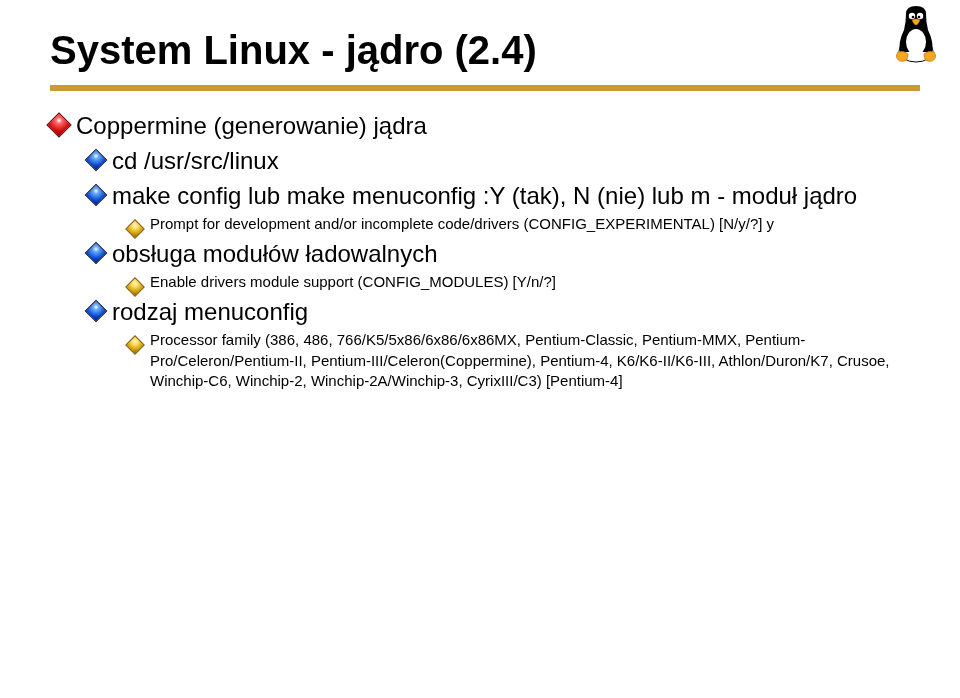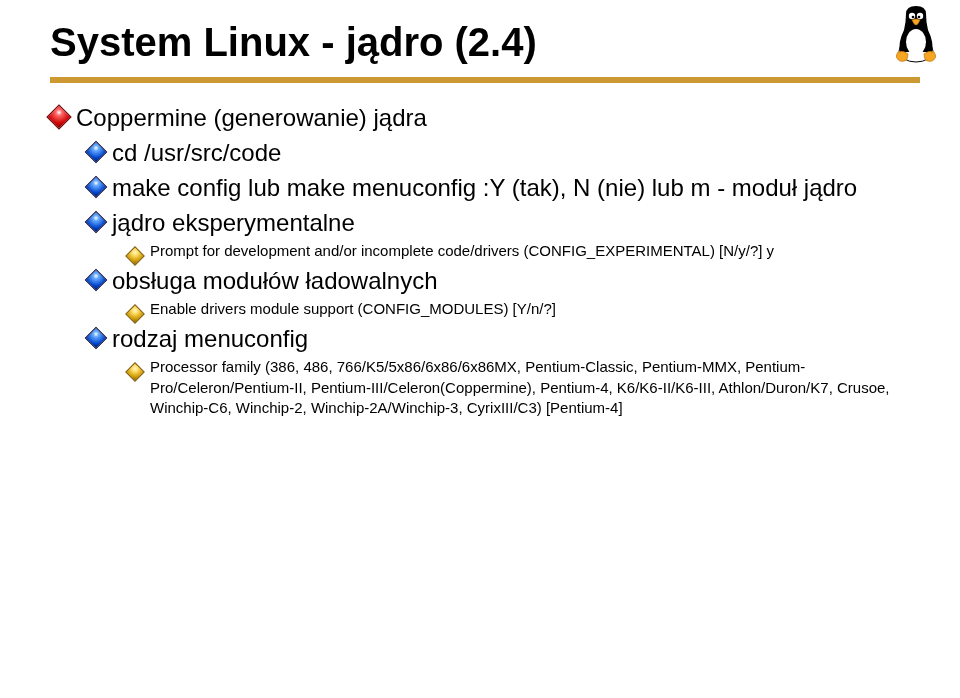--- a/index.html
+++ b/index.html
@@ -1,17 +1,17 @@
 <!DOCTYPE html>
 <html><head>
 <meta charset="utf-8">
 <style>
   * { box-sizing: border-box; margin: 0; padding: 0; }
   html, body { width: 960px; height: 698px; font-family: Verdana, Geneva, sans-serif; background: #fff; color: #000; }
-  .slide { width: 960px; height: 698px; position: relative; padding: 20px 40px 20px 50px; }
+  .slide { width: 960px; height: 698px; position: relative; padding: 28px 40px 20px 50px; }
   .tux { position: absolute; top: 4px; right: 16px; width: 56px; height: 60px; }
   .title { font-size: 40px; font-weight: bold; margin-bottom: 12px; }
   .underline { height: 6px; background: #cc9933; margin-bottom: 18px; }
   .content { font-size: 24px; line-height: 1.38; }
   .lvl0 { padding-left: 26px; position: relative; margin-top: 2px; }
   .lvl0::before { content: ""; position: absolute; left: 0; top: 7px; width: 0; height: 0; }
   .diamond { width: 18px; height: 18px; transform: rotate(45deg); display: inline-block; position: absolute; left: 0; top: 7px;
     background: radial-gradient(circle at 30% 30%, #fff 0%, #ff6666 20%, #cc0000 70%, #800000 100%); border: 1px solid #600; }
   .lvl1 { padding-left: 62px; position: relative; margin-top: 2px; }
   .diamond-blue { width: 16px; height: 16px; transform: rotate(45deg); display: inline-block; position: absolute; left: 38px; top: 8px;
@@ -45,32 +45,28 @@
 
   <div class="content">
 
     <div class="lvl0">
       <span class="diamond"></span>
       <span>Coppermine  (generowanie) jądra</span>
     </div>
 
     <div class="lvl1">
       <span class="diamond-blue"></span>
-      <span>cd /usr/src/code</span>
+      <span>cd /usr/src/linux</span>
     </div>
 
     <div class="lvl1">
       <span class="diamond-blue"></span>
       <span>make config lub make menuconfig :Y (tak), N (nie) lub m - moduł jądro</span>
     </div>
 
-    <div class="lvl1">
-      <span class="diamond-blue"></span>
-      <span>jądro eksperymentalne</span>
-    </div>
     <div class="lvl2">
       <span class="diamond-gold"></span>
       <span>Prompt for development and/or incomplete code/drivers (CONFIG_EXPERIMENTAL) [N/y/?]  y</span>
     </div>
 
     <div class="lvl1">
       <span class="diamond-blue"></span>
       <span>obsługa modułów ładowalnych</span>
     </div>
     <div class="lvl2">

